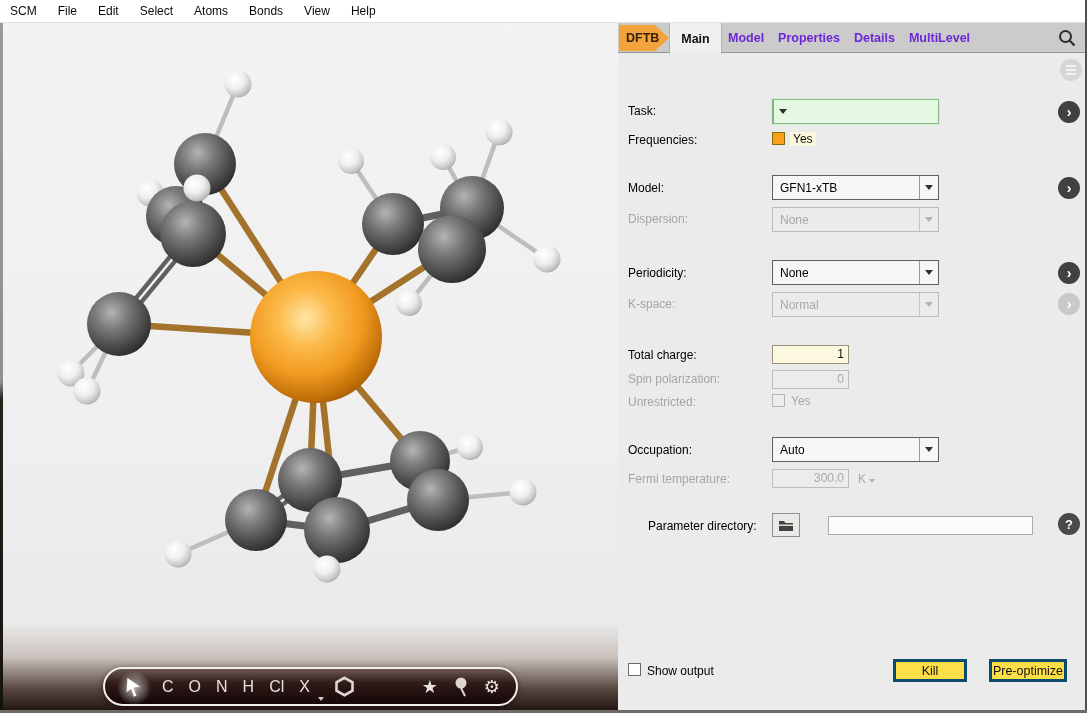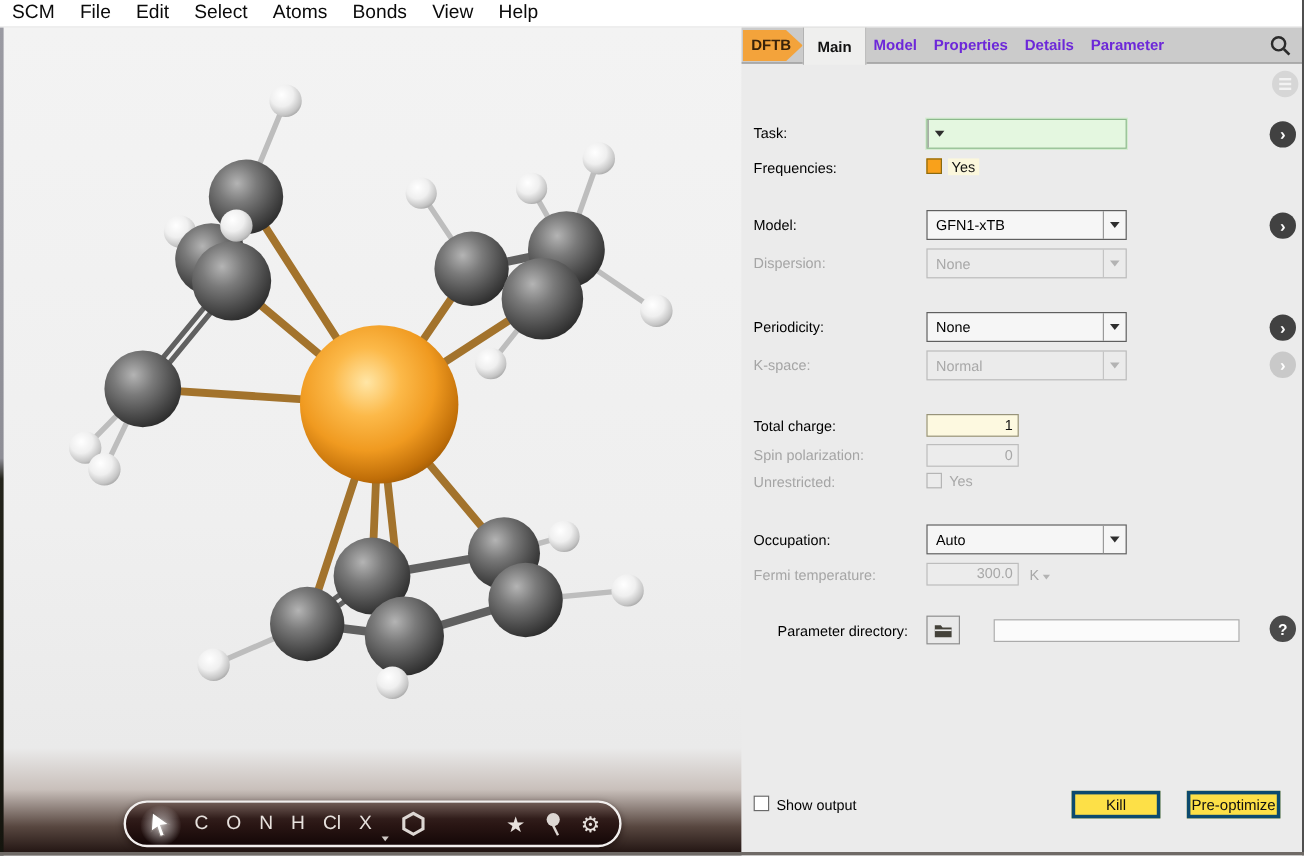--- a/index.html
+++ b/index.html
@@ -3,21 +3,21 @@
 <meta charset="utf-8">
 <style>
   * { margin:0; padding:0; box-sizing:border-box; }
   html,body { width:1087px; height:713px; overflow:hidden; }
   body { font-family:"Liberation Sans","DejaVu Sans",sans-serif; font-size:12px; color:#111; }
   .window { position:relative; width:1087px; height:713px; background:#ebebeb; }
 
   
   .menubar { position:absolute; left:0; top:0; width:1087px; height:23px; background:#ffffff;
              display:flex; align-items:center; padding-left:10px; gap:21px; border-bottom:1px solid #e3e3e3; }
-  .menubar span { font-size:16px; color:#0a0a0a; cursor:default; }
+  .menubar span { font-size:12px; color:#0a0a0a; cursor:default; }
 
   
   .viewer { position:absolute; left:0; top:23px; width:618px; height:690px;
             background:linear-gradient(180deg,#f3f3f3 0%,#efefef 60%,#eaeaea 87%,#c9c0bb 92%,#584740 96.5%,#1d100e 100%); }
   .viewer-left-edge { position:absolute; left:0; top:0; width:3px; height:100%;
             background:linear-gradient(180deg,#9a9aa2 0%,#8e8e96 52%,#23231a 54.5%,#15150e 100%); }
   .viewer svg.mol { position:absolute; left:0; top:0; }
 
   
   .pill { position:absolute; left:103px; top:644px; width:415px; height:39px; border-radius:20px;
@@ -235,21 +235,21 @@
 
   <div class="panel">
 
     <div class="tabbar">
       <div class="chev">DFTB</div>
       <div class="tab-active">Main</div>
       <div class="tabs-rest">
         <span>Model</span>
         <span>Properties</span>
         <span>Details</span>
-        <span>Parameter</span>
+        <span>MultiLevel</span>
       </div>
       <svg class="searchbtn" viewBox="0 0 20 20">
         <circle cx="8.5" cy="8.5" r="5.5" fill="none" stroke="#2b2b2b" stroke-width="2"></circle>
         <line x1="12.8" y1="12.8" x2="17.5" y2="17.5" stroke="#2b2b2b" stroke-width="2.2"></line>
       </svg>
     </div>
 
     <div class="circlemenu">
         <i></i>
         <i></i>

